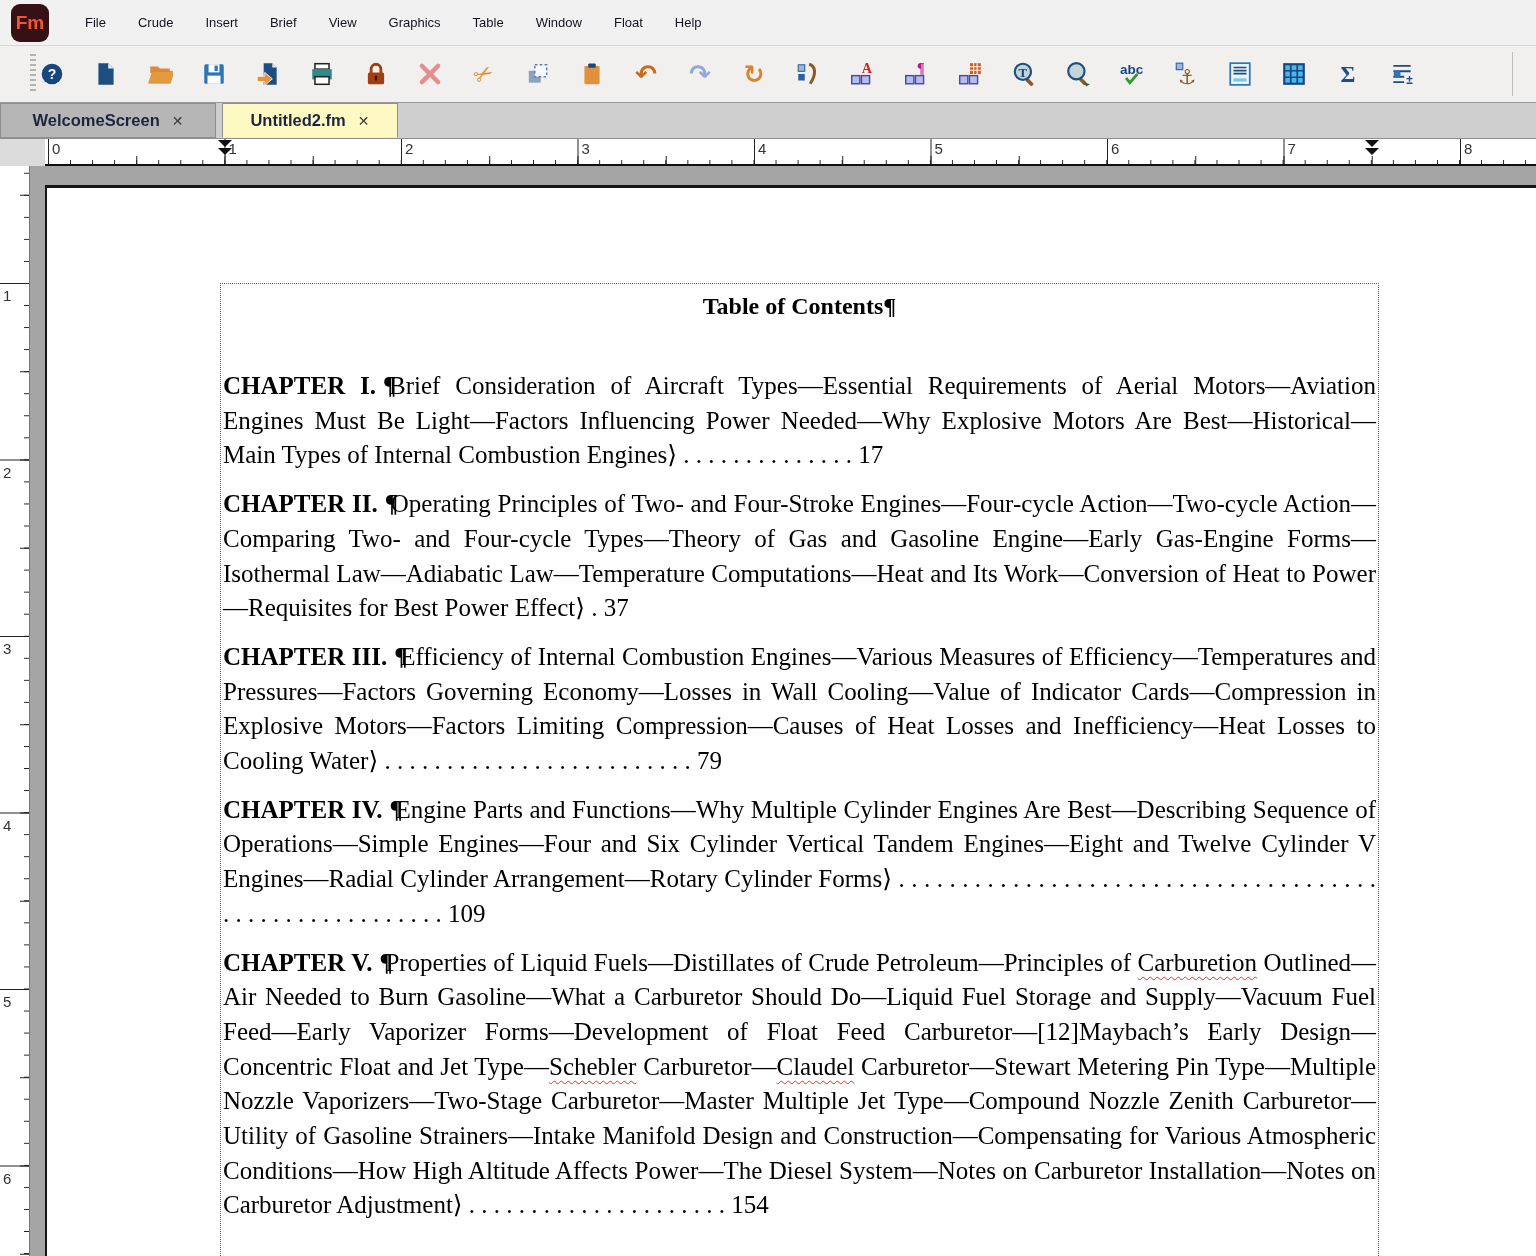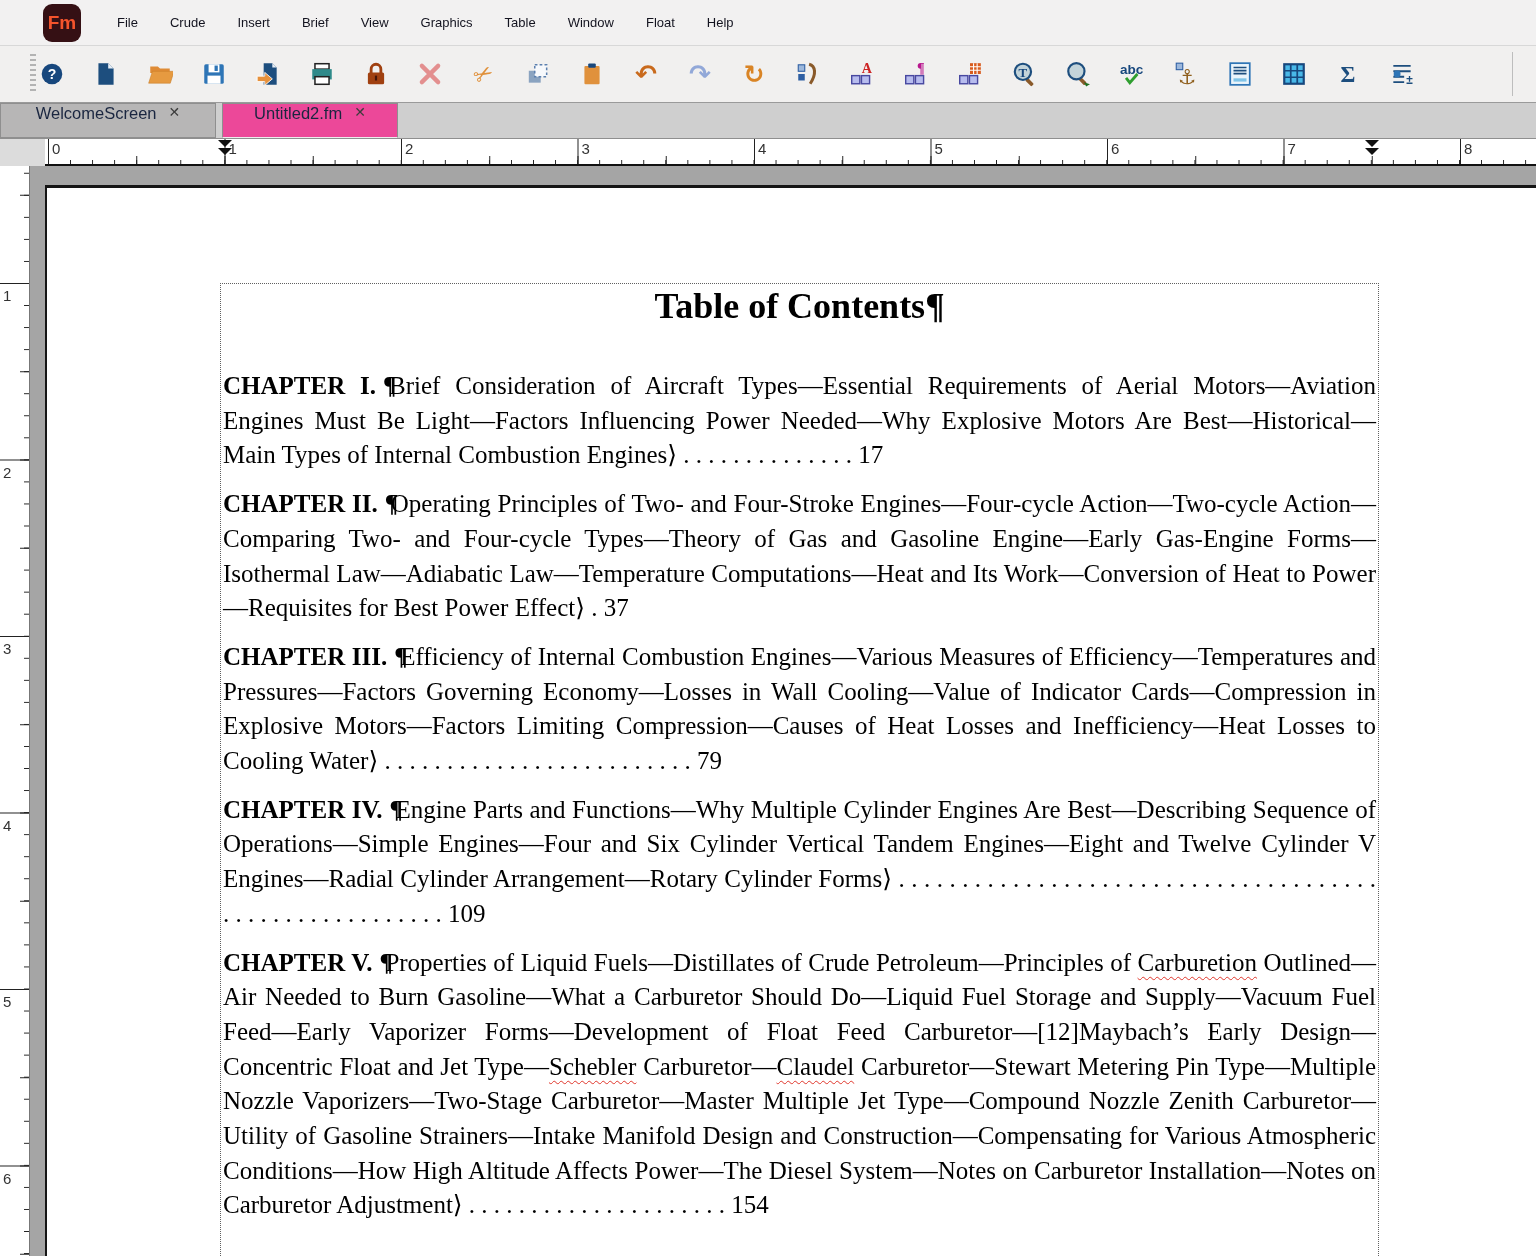--- a/index.html
+++ b/index.html
@@ -3,44 +3,44 @@
 <meta charset="utf-8">
 <style>
   * { box-sizing: border-box; }
   html,body { margin:0; padding:0; }
   body {
     width:1536px; height:1256px; overflow:hidden; position:relative;
     font-family:"Liberation Sans", sans-serif; background:#a5a5a5;
   }
   
   .menubar { position:absolute; top:0; left:0; right:0; height:45px; background:#f2f1f1;
-             display:flex; align-items:center;padding-left:32px; }
+             display:flex; align-items:center; }
   .logo { width:38px; height:38px; background:#351014; color:#f5542c; font-weight:bold;
           font-size:19px; border-radius:9px; display:flex; align-items:center; justify-content:center;
           margin:0 20px 0 11px; }
   .menu-item { padding:0 16px; font-size:13px; color:#13131f; cursor:default; }
   
   .toolbar { position:absolute; top:45px; left:0; right:0; height:58px; background:#f1f0ef;
              border-top:1px solid #d8d8d8; border-bottom:1px solid #9a9a9a;
              display:flex; align-items:center; }
   .grip { margin-left:30px; width:6px; height:40px;
           background:repeating-linear-gradient(180deg,#b3b3b3 0 2px, transparent 2px 5px); }
   .tool { width:28px; height:28px; margin-left:26px; padding:0; border:none; background:none;
           display:flex; align-items:center; justify-content:center; }
   .tool:first-of-type { margin-left:2px; }
   .tool svg { width:26px; height:26px; }
   .glyph { font-family:"DejaVu Sans", sans-serif; font-weight:bold; line-height:1; }
   .toolbar-sep { position:absolute; left:1512px; top:6px; bottom:6px; width:1px; background:#bdbdbd; }
   
   .tabbar { position:absolute; top:103px; left:0; right:0; height:36px; background:#cfcfcf;
             border-bottom:1px solid #8f8f8f; display:flex; }
-  .tab { height:100%; display:flex; justify-content:center; gap:12px;
-         font-weight:normal; font-size:16.5px; color:#1a2640; border:1px solid #8f8f8f; }
+  .tab { height:100%; display:flex; align-items:center; justify-content:center; gap:12px;
+         font-weight:bold; font-size:16.5px; color:#1a2640; border:1px solid #8f8f8f; }
   .tab.inactive { width:216px; background:#b7b6b6; }
-  .tab.active   { width:176px; background:#ec4899; margin-left:6px; border-bottom-color:#ededed; }
+  .tab.active   { width:176px; background:#fef9c3; margin-left:6px; border-bottom-color:#ededed; }
   .tab-close { font-size:14px; color:#3c3c3c; font-family:"DejaVu Sans",sans-serif; }
   
   .ruler-corner { position:absolute; top:139px; left:0; width:45px; height:27px; background:#dcdcdc; }
   .ruler-h { position:absolute; top:139px; left:45px; right:0; height:27px; background:#fff;
              border-bottom:2px solid #111;
              background-image:
                linear-gradient(90deg,#222 0 1px, transparent 1px),
                linear-gradient(90deg,#222 0 1px, transparent 1px),
                linear-gradient(90deg,#222 0 1px, transparent 1px);
              background-size:176.5px 25px, 88.25px 8px, 22.06px 4px;
@@ -65,21 +65,21 @@
                linear-gradient(180deg,#222 0 1px, transparent 1px);
              background-size:29px 176.5px, 9px 88.25px, 5px 22.06px;
              background-position:0px 117px, 100% 117px, 100% 117px;
              background-repeat:repeat-y; }
   .rv-num { position:absolute; left:3px; font-size:15px; color:#333; }
   .page { position:absolute; top:19px; left:45px; right:0; bottom:0; background:#fff;
           border-top:3px solid #151515; border-left:2px solid #151515; }
   .textframe { position:absolute; top:95px; left:173px; width:1159px; bottom:0;
                border:1px dotted #606060; border-bottom:none; padding:1px 2px 0;
                font-family:"Liberation Serif", serif; color:#000; }
-  .doc-title { text-align:center; font-size:36px; font-weight:bold; line-height:42px; margin:0 0 42px; }
+  .doc-title { text-align:center; font-size:24px; font-weight:bold; line-height:42px; margin:0 0 42px; }
   p.toc-entry { margin:0 0 14px; font-size:25px; line-height:34.7px; text-align:justify; }
   .ch-label { font-weight:bold; }
   .marker { font-weight:bold; display:inline-block; width:6px; margin-left:7px; overflow:visible; }
   .tabsym { font-family:"DejaVu Sans", sans-serif; }
   .misspell { text-decoration:underline; text-decoration-style:wavy; text-decoration-color:#e0372c;
               text-decoration-thickness:1px; text-underline-offset:5px; text-decoration-skip-ink:none; }
 </style>
 </head>
 <body>
 

